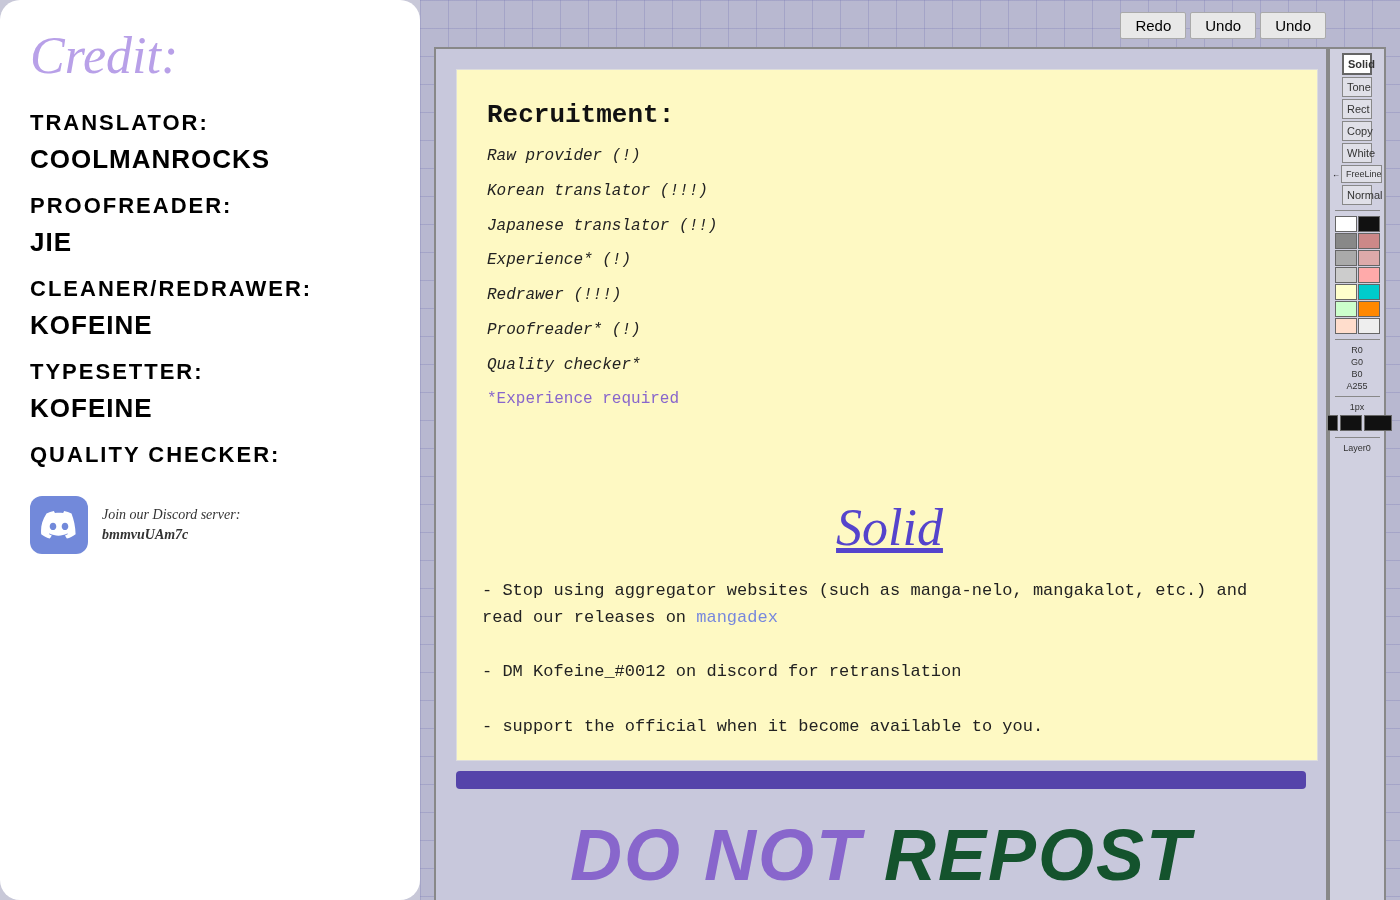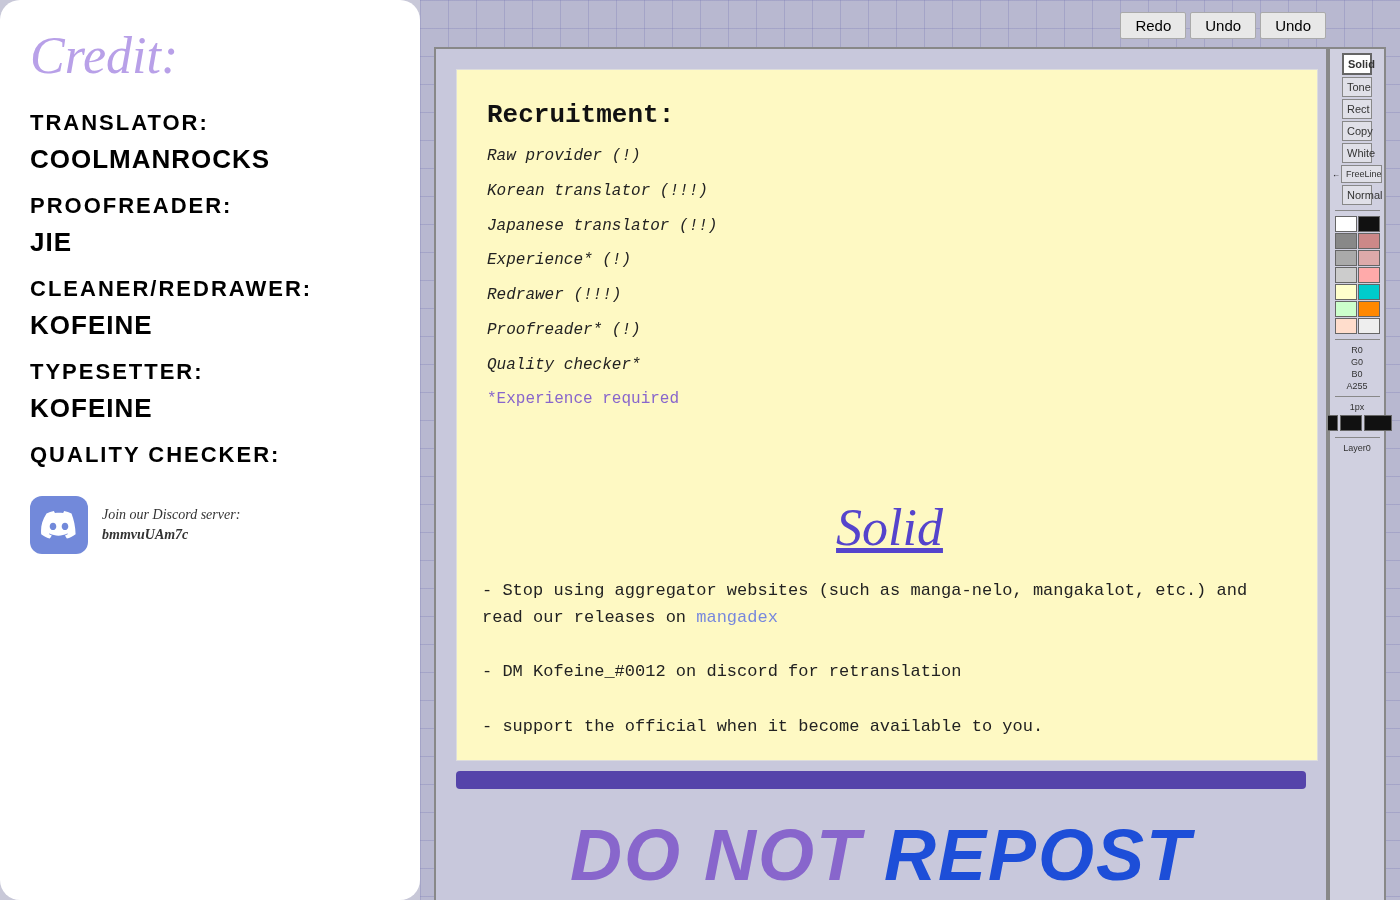--- a/index.html
+++ b/index.html
@@ -300,21 +300,21 @@
       font-style: italic;
       text-transform: uppercase;
       font-family: Arial Black, sans-serif;
     }
 
     .dnr-do-not {
       color: #8866cc;
     }
 
     .dnr-repost {
-      color: #1d4ed8;
+      color: #14532d;
     }
 
     .dnr-underline {
       height: 5px;
       background: #cc4444;
       margin: 5px auto 0 auto;
       width: 550px;
     }
 
     

